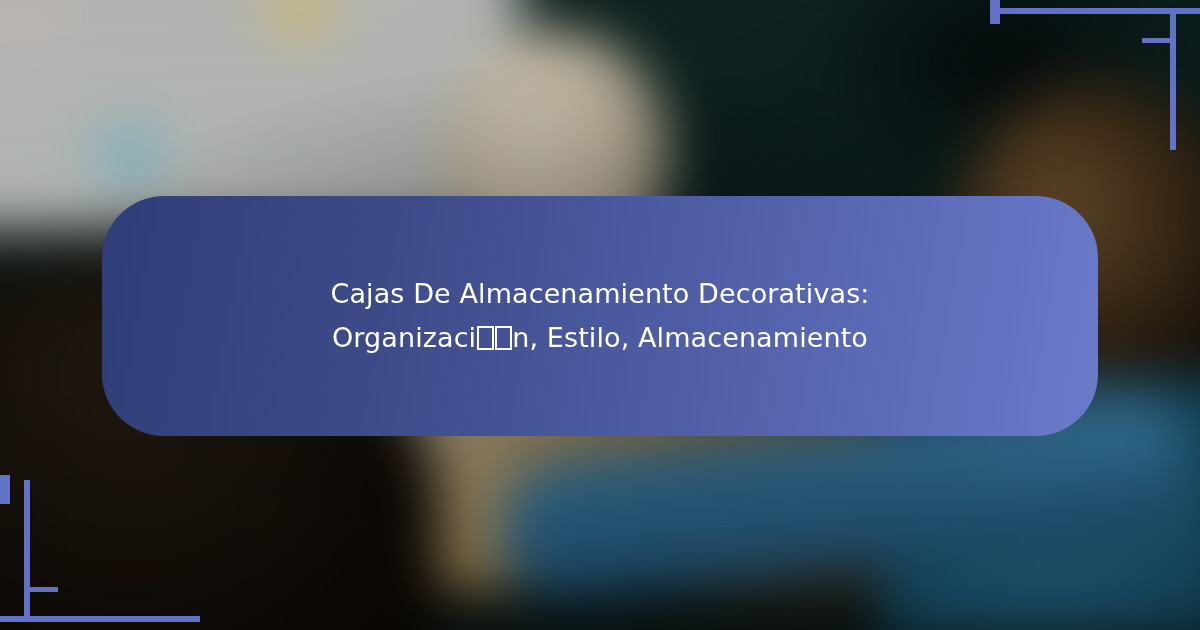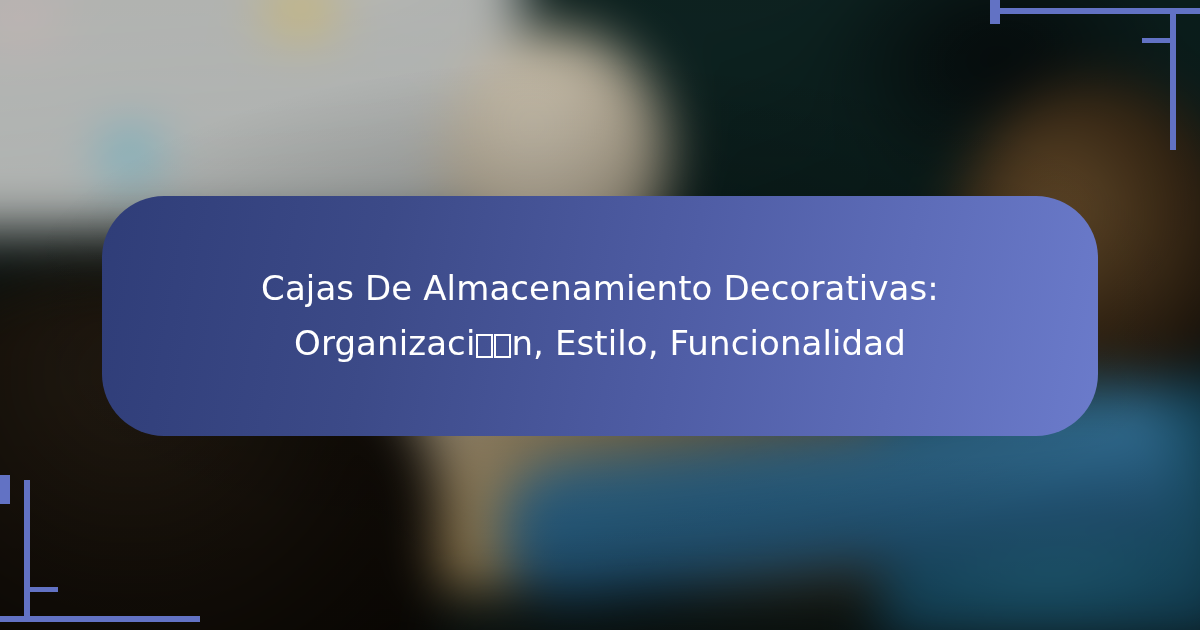--- a/index.html
+++ b/index.html
@@ -155,21 +155,21 @@
     background: linear-gradient(100deg, #2f3d78 0%, #3c4a88 28%, #4f5da5 58%, #6b7bcb 100%);
     display: flex;
     align-items: center;
     justify-content: center;
     box-sizing: border-box;
     padding: 0 60px;
   }
   #title-text {
     margin: 0;
     color: #ffffff;
-    font-size: 34px;
+    font-size: 27px;
     font-weight: 400;
     line-height: 1.62;
     text-align: center;
     letter-spacing: .1px;
     white-space: pre-line;
   }
   
   .tofu {
     display: inline-block;
     width: 17px;
@@ -207,16 +207,16 @@
   </div>
 
   <div class="ornament orn-bl">
     <span class="orn-line h-long"></span>
     <span class="orn-line v-long"></span>
     <span class="orn-line h-short"></span>
     <span class="sq"></span>
   </div>
 
   <div id="title-card">
-    <h1 id="title-text"><span>Cajas De Almacenamiento Decorativas:</span><br><span>Organizaci</span><span class="tofu"></span><span class="tofu"></span><span>n, Estilo, Funcionalidad</span></h1>
+    <h1 id="title-text"><span>Cajas De Almacenamiento Decorativas:</span><br><span>Organizaci</span><span class="tofu"></span><span class="tofu"></span><span>n, Estilo, Almacenamiento</span></h1>
   </div>
 
 </div>
 
 </body></html>

